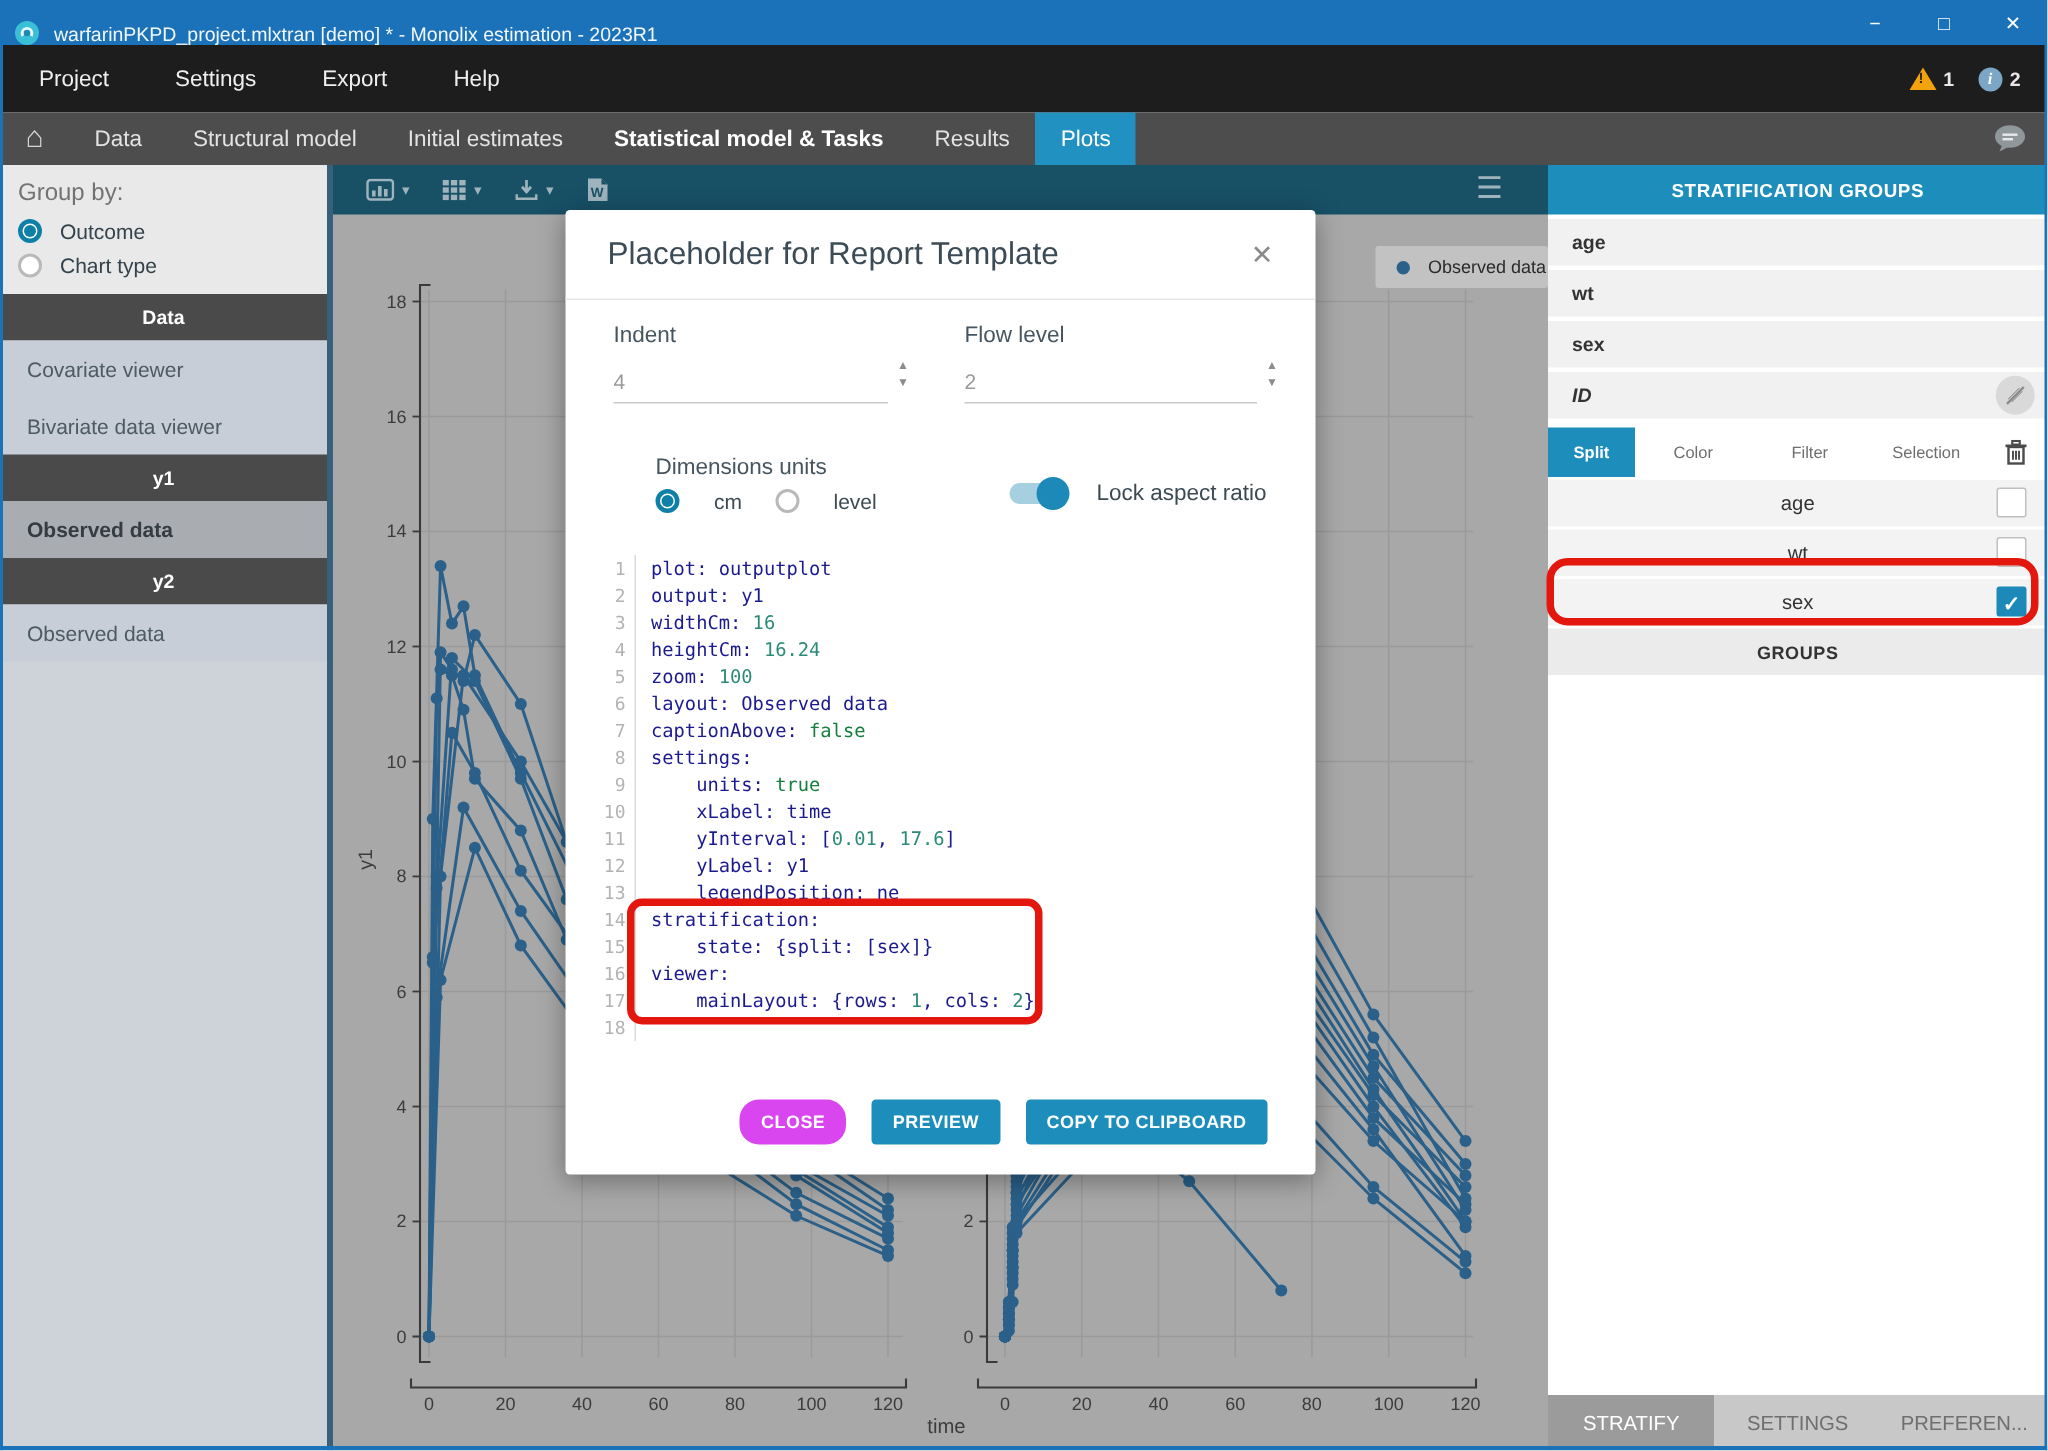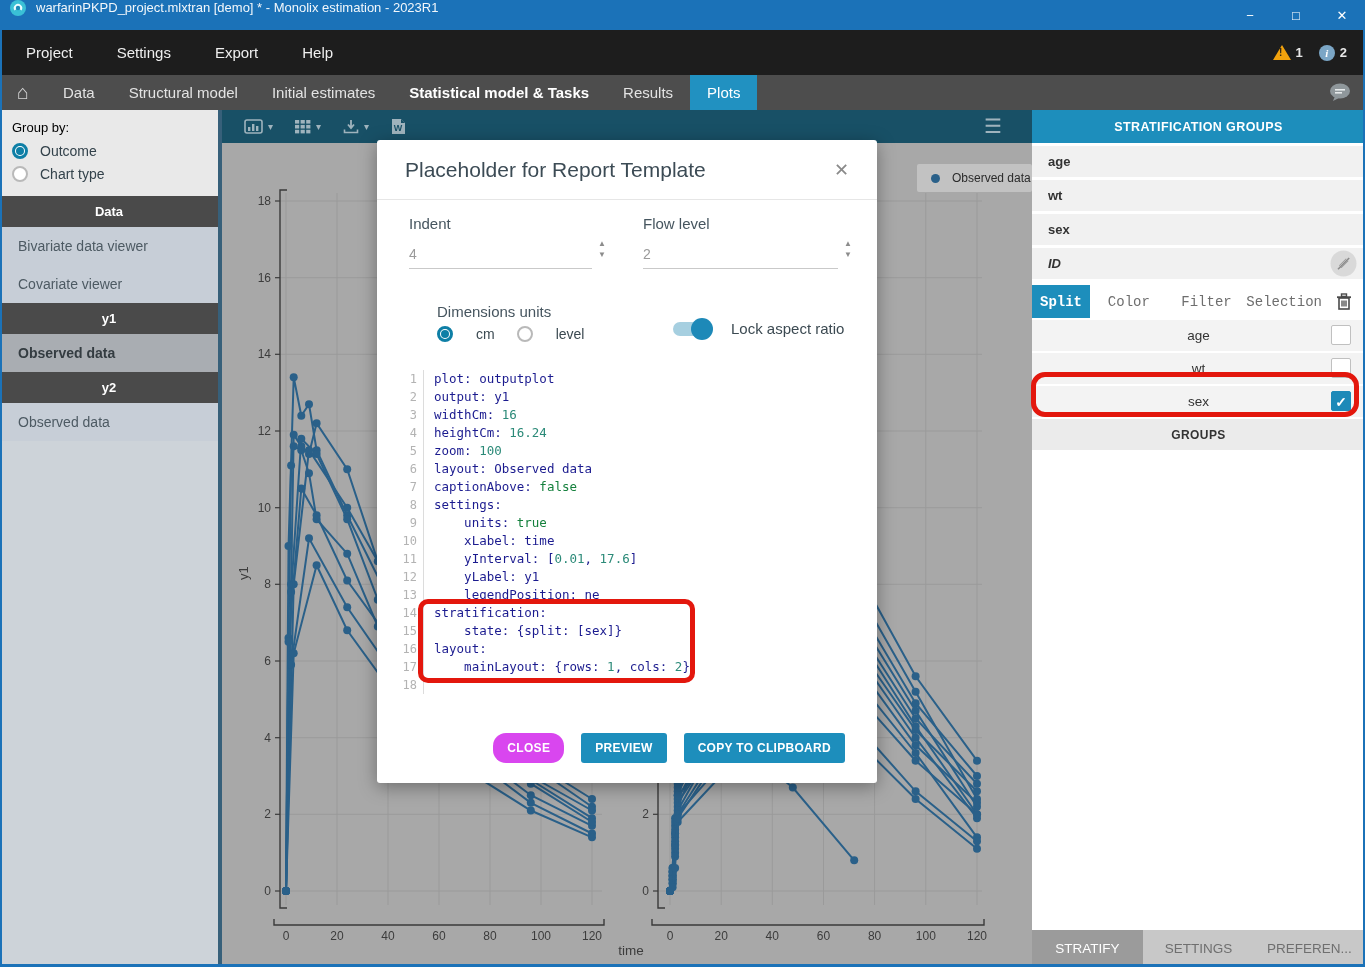--- a/index.html
+++ b/index.html
@@ -1,20 +1,20 @@
 <!DOCTYPE html>
 <html><head>
 <meta charset="utf-8">
 <style>
   html,body{margin:0;padding:0;background:#fff;}
   body{font-family:"Liberation Sans",sans-serif;-webkit-font-smoothing:antialiased;}
   #app{position:relative;width:1365px;height:967px;overflow:hidden;background:#fff;}
 
   
-  #titlebar{position:absolute;left:0;top:0;width:1365px;height:30px;background:#1b72b8;display:flex;align-items:flex-start;color:#fff;}
+  #titlebar{position:absolute;left:0;top:0;width:1365px;height:30px;background:#1b72b8;display:flex;align-items:flex-end;color:#fff;}
   #titlebar .logo{width:16px;height:16px;margin:0 10px 0 10px;flex:0 0 auto;}
   #titlebar .wtitle{font-size:13px;color:#f2f7fb;}
   #titlebar .wctrls{margin-left:auto;display:flex;height:30px;}
   #titlebar .wbtn{width:46px;height:30px;display:flex;align-items:center;justify-content:center;font-size:13px;color:#fff;}
 
   
   #menubar{position:absolute;left:0;top:30px;width:1365px;height:45px;background:#1d1d1d;display:flex;align-items:center;}
   #menubar .mitem{color:#efefef;font-size:15px;margin-left:44px;}
   #menubar .mitem:first-child{margin-left:26px;}
   #menubar .badges{margin-left:auto;margin-right:18px;display:flex;align-items:center;gap:16px;}
@@ -27,21 +27,21 @@
   #navbar{position:absolute;left:0;top:75px;width:1365px;height:35px;background:#4d4d4d;display:flex;align-items:stretch;}
   #navbar .home{width:46px;display:flex;align-items:center;justify-content:center;color:#d4d4d4;font-size:20px;}
   .ntab{display:flex;align-items:center;padding:0 17px;color:#e3e3e3;font-size:15px;cursor:default;}
   .ntab.bold{font-weight:bold;color:#fff;}
   .ntab.active{background:#2191c1;color:#fff;}
   #navbar .bubble{margin-left:auto;margin-right:14px;display:flex;align-items:center;}
 
   
   #sidebar{position:absolute;left:0;top:110px;width:218px;height:857px;background:#cdd3d9;z-index:20;}
   #groupby{background:#e9e9e9;padding:10px 0 10px 12px;height:66px;}
-  #groupby .gb-label{font-size:13px;color:#000000;margin-bottom:8px;}
+  #groupby .gb-label{font-size:16px;color:#737373;margin-bottom:8px;}
   .radio-row{display:flex;align-items:center;gap:12px;margin-bottom:7px;}
   .radio{width:16px;height:16px;border-radius:50%;background:#fff;border:2px solid #b9b9b9;box-sizing:border-box;position:relative;flex:0 0 auto;}
   .radio.sel{border:3px solid #0e7fa6;}
   .radio.sel:after{content:"";position:absolute;left:1px;top:1px;width:8px;height:8px;border-radius:50%;background:#0e7fa6;}
   .radio-label{font-size:14px;color:#33424b;}
   .side-hdr{height:31px;background:#4a4a4a;color:#fff;font-size:13px;font-weight:bold;display:flex;align-items:center;justify-content:center;}
   .side-item{height:38px;background:#c7ced7;color:#4d5a63;font-size:14px;display:flex;align-items:center;padding-left:18px;}
   .side-item.sel{background:#a9adb2;color:#343c41;font-weight:bold;}
 
   #resizer{position:absolute;left:218px;top:110px;width:4px;height:857px;background:#37607a;z-index:21;}
@@ -86,21 +86,21 @@
   .mbtn.dark{background:#d946ef;border-radius:13px;}
   .mbtn.accent{background:#1d8ebc;}
 
   
   #rightpanel{position:absolute;left:1032px;top:110px;width:333px;height:857px;background:#fff;z-index:20;}
   #rp-header{height:33px;background:#1d8ebc;color:#fff;font-size:12.5px;font-weight:bold;letter-spacing:.4px;display:flex;align-items:center;justify-content:center;}
   .rp-row{height:31px;margin-top:3px;background:#f1f1f1;display:flex;align-items:center;padding-left:16px;font-size:13px;font-weight:bold;color:#333;position:relative;}
   .rp-row.id{font-style:italic;}
   .rp-row .noedit{position:absolute;right:8px;top:2px;}
   #rp-tabs{height:33px;margin-top:6px;display:flex;align-items:stretch;background:#fff;}
-  .rp-tab{display:flex;align-items:center;justify-content:center;font-size:14px;color:#6e6e6e;flex:1;font-family:Liberation Mono, monospace;}
+  .rp-tab{display:flex;align-items:center;justify-content:center;font-size:11px;color:#6e6e6e;flex:1;}
   .rp-tab.active{background:#1d8ebc;color:#fff;font-weight:bold;flex:0 0 58px;}
   #rp-tabs .trash{flex:0 0 42px;display:flex;align-items:center;justify-content:center;}
   .chk-row{height:31px;margin-top:2px;background:#f3f3f3;display:flex;align-items:center;justify-content:center;font-size:13.5px;color:#333;position:relative;}
   .chk{position:absolute;right:14px;top:5px;width:20px;height:20px;box-sizing:border-box;border:1px solid #c0c0c0;background:#fff;border-radius:2px;}
   .chk.checked{background:#1d89b8;border-color:#1d89b8;color:#fff;font-size:14px;font-weight:bold;text-align:center;line-height:20px;}
   #rp-groups{height:31px;margin-top:2px;background:#ebebeb;display:flex;align-items:center;justify-content:center;font-size:12px;font-weight:bold;color:#333;letter-spacing:.4px;}
   #rp-bottom{position:absolute;left:0;bottom:0;width:333px;height:37px;display:flex;}
   .rpb{flex:1;display:flex;align-items:center;justify-content:center;font-size:13.5px;background:#c8c8c8;color:#6f6f6f;}
   .rpb.active{background:#9b9b9b;color:#fff;}
 
@@ -180,22 +180,22 @@
             <span class="radio-label">Outcome</span>
           </div>
           <div class="radio-row">
             <span class="radio"></span>
             <span class="radio-label">Chart type</span>
           </div>
         </div>
     </div>
     <div id="side-sections">
         <div class="side-hdr">Data</div>
+        <div class="side-item">Covariate viewer</div>
         <div class="side-item">Bivariate data viewer</div>
-        <div class="side-item">Covariate viewer</div>
         <div class="side-hdr">y1</div>
         <div class="side-item sel">Observed data</div>
         <div class="side-hdr">y2</div>
         <div class="side-item">Observed data</div>
       </div>
   </div>
   <div id="resizer"></div>
 
   <div id="plotarea">
     <div id="plot-toolbar">
@@ -707,21 +707,21 @@
         <div class="code-row">
           <span class="ln">14</span>
           <span class="ct"><span class="tok-k">stratification:</span></span>
         </div>
         <div class="code-row">
           <span class="ln">15</span>
           <span class="ct"><span class="tok-k">    state: {split: [sex]}</span></span>
         </div>
         <div class="code-row">
           <span class="ln">16</span>
-          <span class="ct"><span class="tok-k">layout:</span></span>
+          <span class="ct"><span class="tok-k">viewer:</span></span>
         </div>
         <div class="code-row">
           <span class="ln">17</span>
           <span class="ct"><span class="tok-k">    mainLayout: {rows: </span><span class="tok-n">1</span><span class="tok-k">, cols: </span><span class="tok-n">2</span><span class="tok-k">}</span></span>
         </div>
         <div class="code-row">
           <span class="ln">18</span>
           <span class="ct"></span>
         </div>
       </div>

